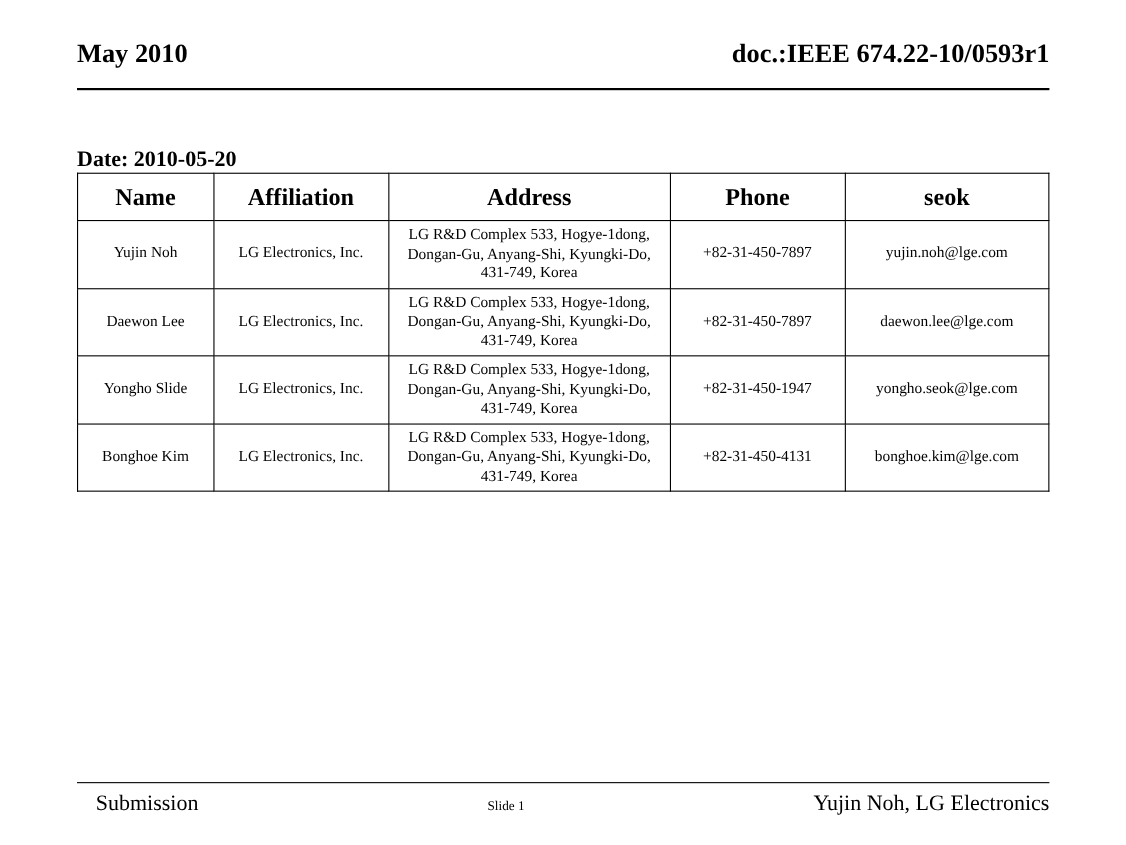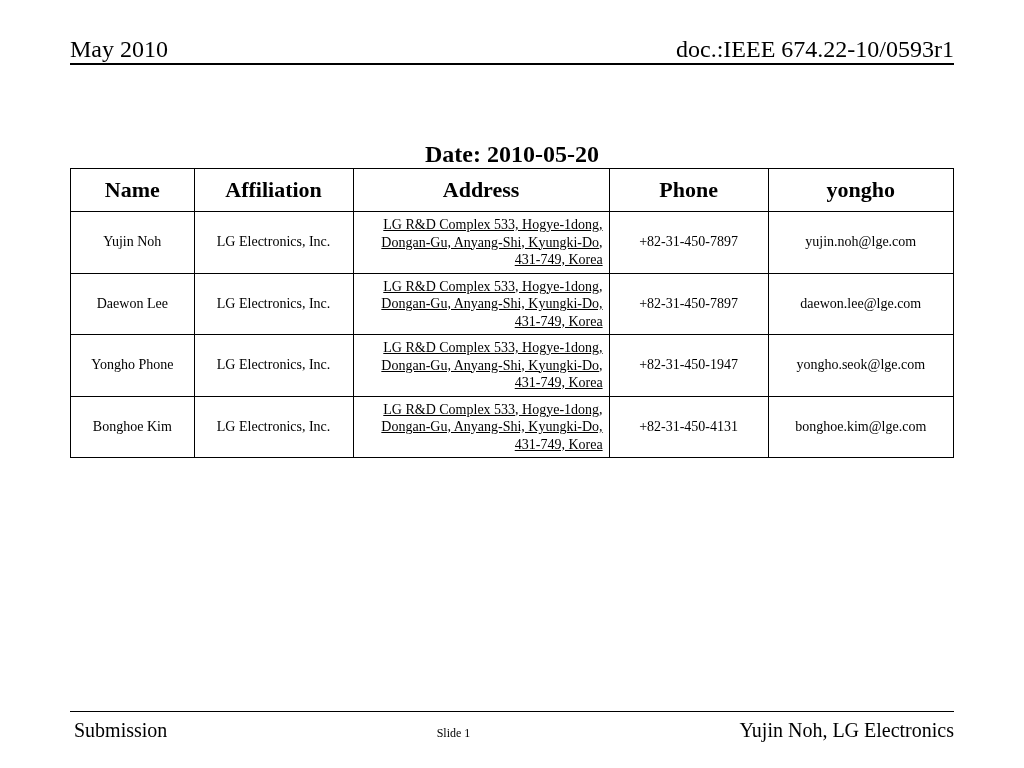--- a/index.html
+++ b/index.html
@@ -15,39 +15,39 @@
     position: relative;
     width: 1024px;
     height: 768px;
     box-sizing: border-box;
     padding: 36px 70px 30px 70px;
   }
   .hdr {
     display: flex;
     justify-content: space-between;
     align-items: baseline;
-    font-weight: normal;
+    font-weight: bold;
     font-size: 24px;
-    padding-bottom: 0;
+    padding-bottom: 17px;
     border-bottom: 2px solid #000;
   }
   .hdr-right {
     font-size: 24px;
   }
   .title {
     text-align: center;
     font-weight: bold;
     font-size: 36px;
     margin-top: 68px;
   }
   .date {
-    text-align: center;
+    text-align: left;
     font-weight: bold;
-    font-size: 24px;
-    margin-top: 76px;
+    font-size: 20px;
+    margin-top: 52px;
   }
   .authors-label {
     font-family: Arial, Helvetica, sans-serif;
     font-weight: bold;
     font-size: 24px;
     margin-top: 16px;
     margin-bottom: 8px;
   }
   table.authors {
     border-collapse: collapse;
@@ -65,40 +65,39 @@
     padding: 8px 4px;
     text-align: center;
   }
   table.authors td {
     font-family: "Times New Roman", Times, serif;
     font-size: 14px;
     padding: 4px 6px;
     text-align: center;
   }
   table.authors td.addr {
-    text-align: right;
+    text-align: center;
     font-size: 14px;
     line-height: 1.25;
-    text-decoration: underline;
   }
   col.c-name  { width: 14%; }
   col.c-aff   { width: 18%; }
   col.c-addr  { width: 29%; }
   col.c-phone { width: 18%; }
   col.c-email { width: 21%; }
   .footer-rule {
     position: absolute;
     left: 70px;
     right: 70px;
     bottom: 56px;
     border-top: 1.5px solid #000;
   }
   .footer {
     position: absolute;
-    left: 74px;
+    left: 87px;
     right: 70px;
     bottom: 26px;
     display: flex;
     justify-content: space-between;
     align-items: baseline;
     font-size: 20px;
   }
   .footer .slide {
     font-size: 12px;
   }
@@ -124,40 +123,40 @@
         <col class="c-addr">
         <col class="c-phone">
         <col class="c-email">
     </colgroup>
     <thead>
       <tr>
         <th>Name</th>
         <th>Affiliation</th>
         <th>Address</th>
         <th>Phone</th>
-        <th>yongho</th>
+        <th>seok</th>
       </tr>
     </thead>
     <tbody>
       <tr>
         <td>Yujin Noh</td>
         <td>LG Electronics, Inc.</td>
         <td class="addr">LG R&amp;D Complex 533, Hogye-1dong, Dongan-Gu, Anyang-Shi, Kyungki-Do, 431-749, Korea</td>
         <td>+82-31-450-7897</td>
         <td>yujin.noh@lge.com</td>
       </tr>
       <tr>
         <td>Daewon Lee</td>
         <td>LG Electronics, Inc.</td>
         <td class="addr">LG R&amp;D Complex 533, Hogye-1dong, Dongan-Gu, Anyang-Shi, Kyungki-Do, 431-749, Korea</td>
         <td>+82-31-450-7897</td>
         <td>daewon.lee@lge.com</td>
       </tr>
       <tr>
-        <td>Yongho Phone</td>
+        <td>Yongho Slide</td>
         <td>LG Electronics, Inc.</td>
         <td class="addr">LG R&amp;D Complex 533, Hogye-1dong, Dongan-Gu, Anyang-Shi, Kyungki-Do, 431-749, Korea</td>
         <td>+82-31-450-1947</td>
         <td>yongho.seok@lge.com</td>
       </tr>
       <tr>
         <td>Bonghoe Kim</td>
         <td>LG Electronics, Inc.</td>
         <td class="addr">LG R&amp;D Complex 533, Hogye-1dong, Dongan-Gu, Anyang-Shi, Kyungki-Do, 431-749, Korea</td>
         <td>+82-31-450-4131</td>

